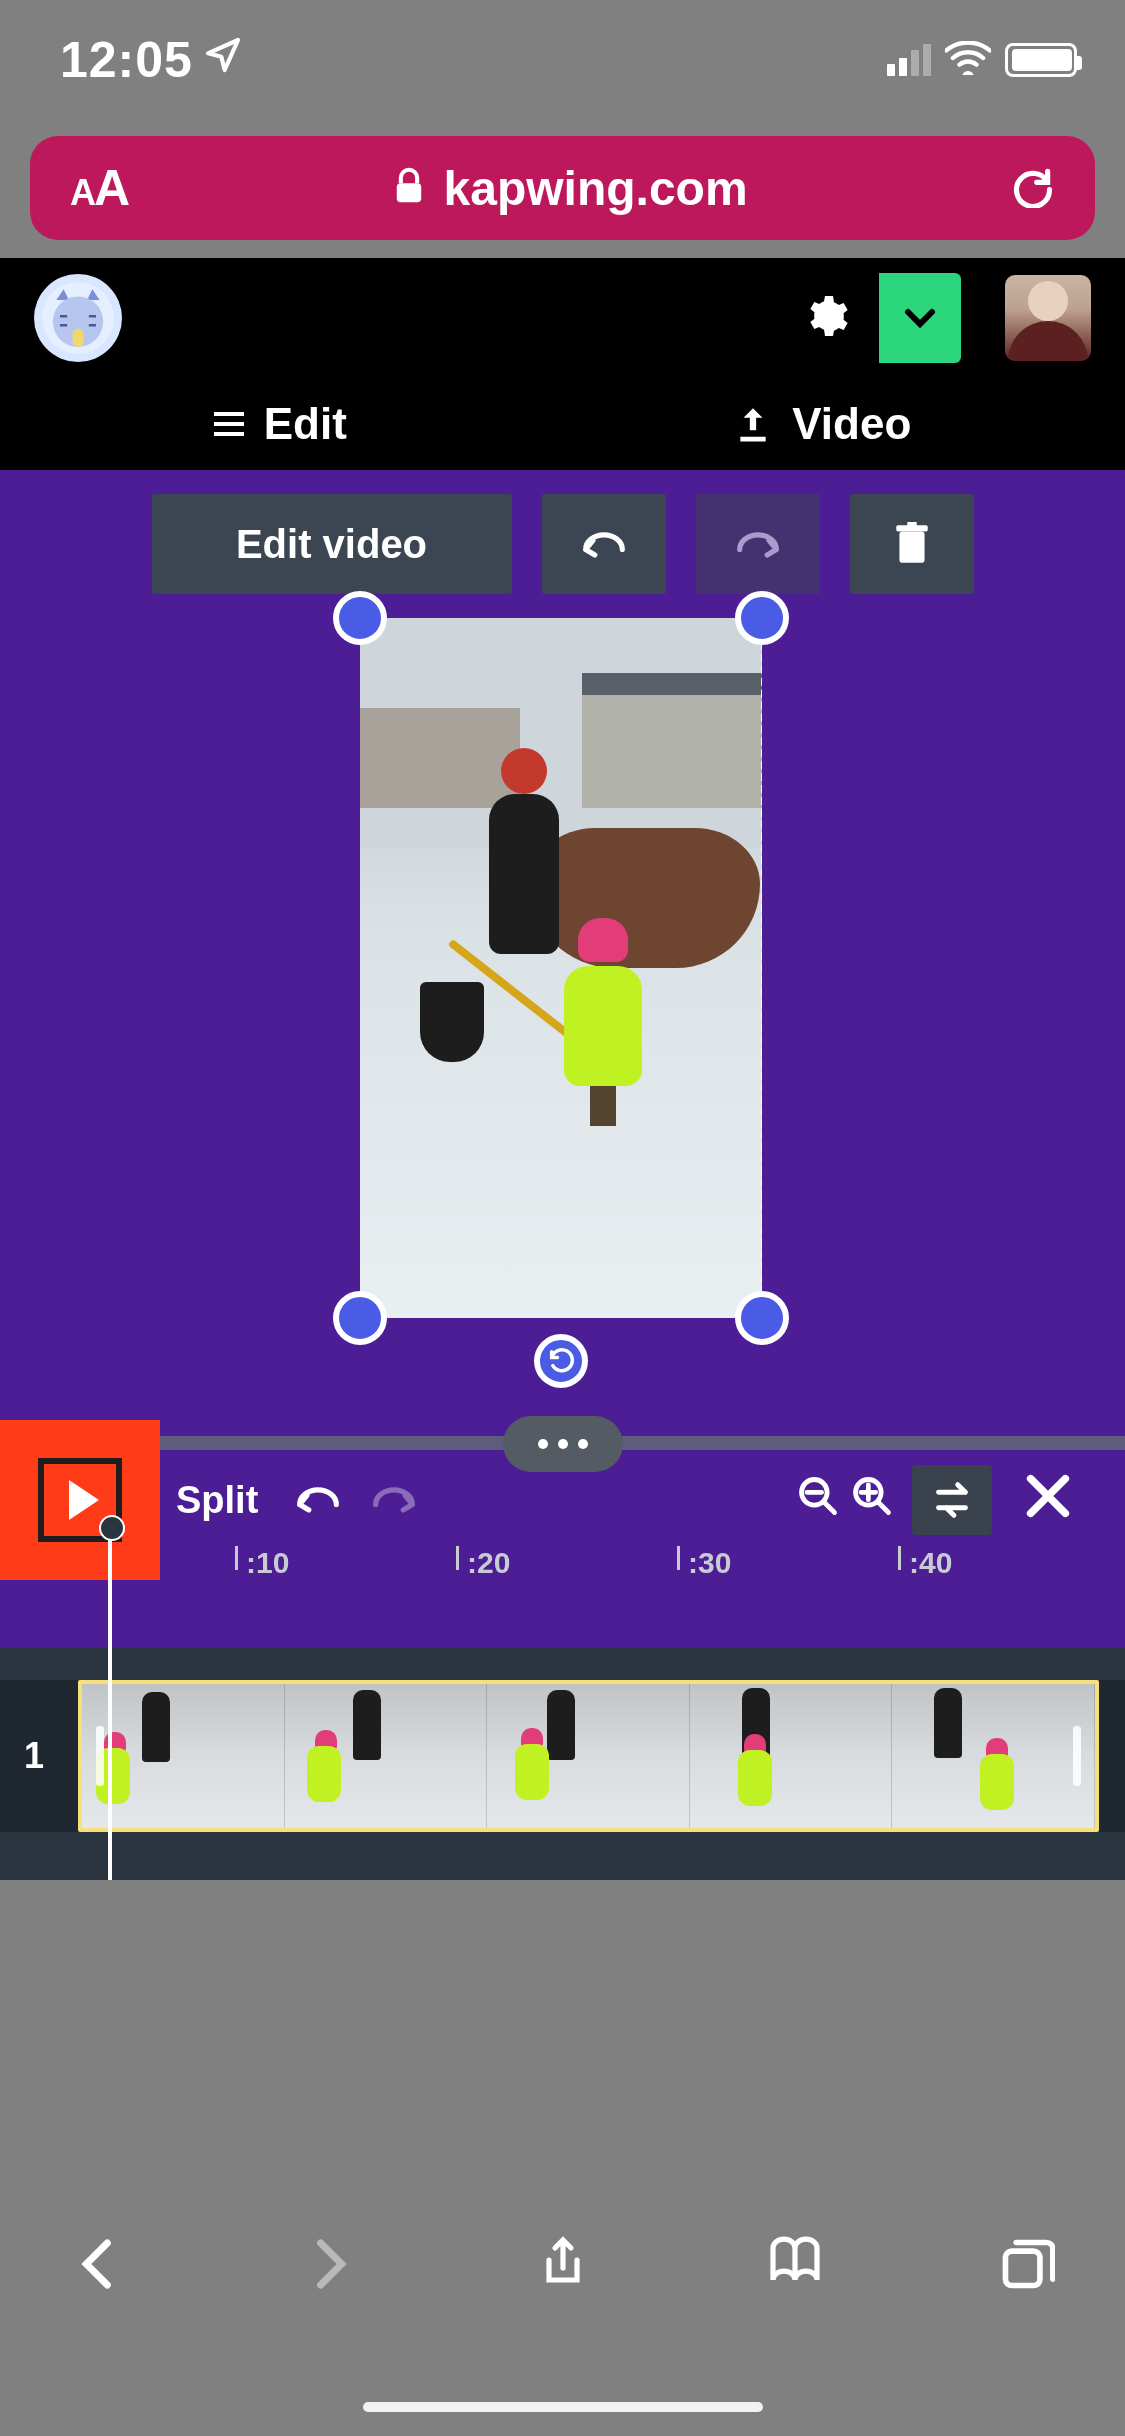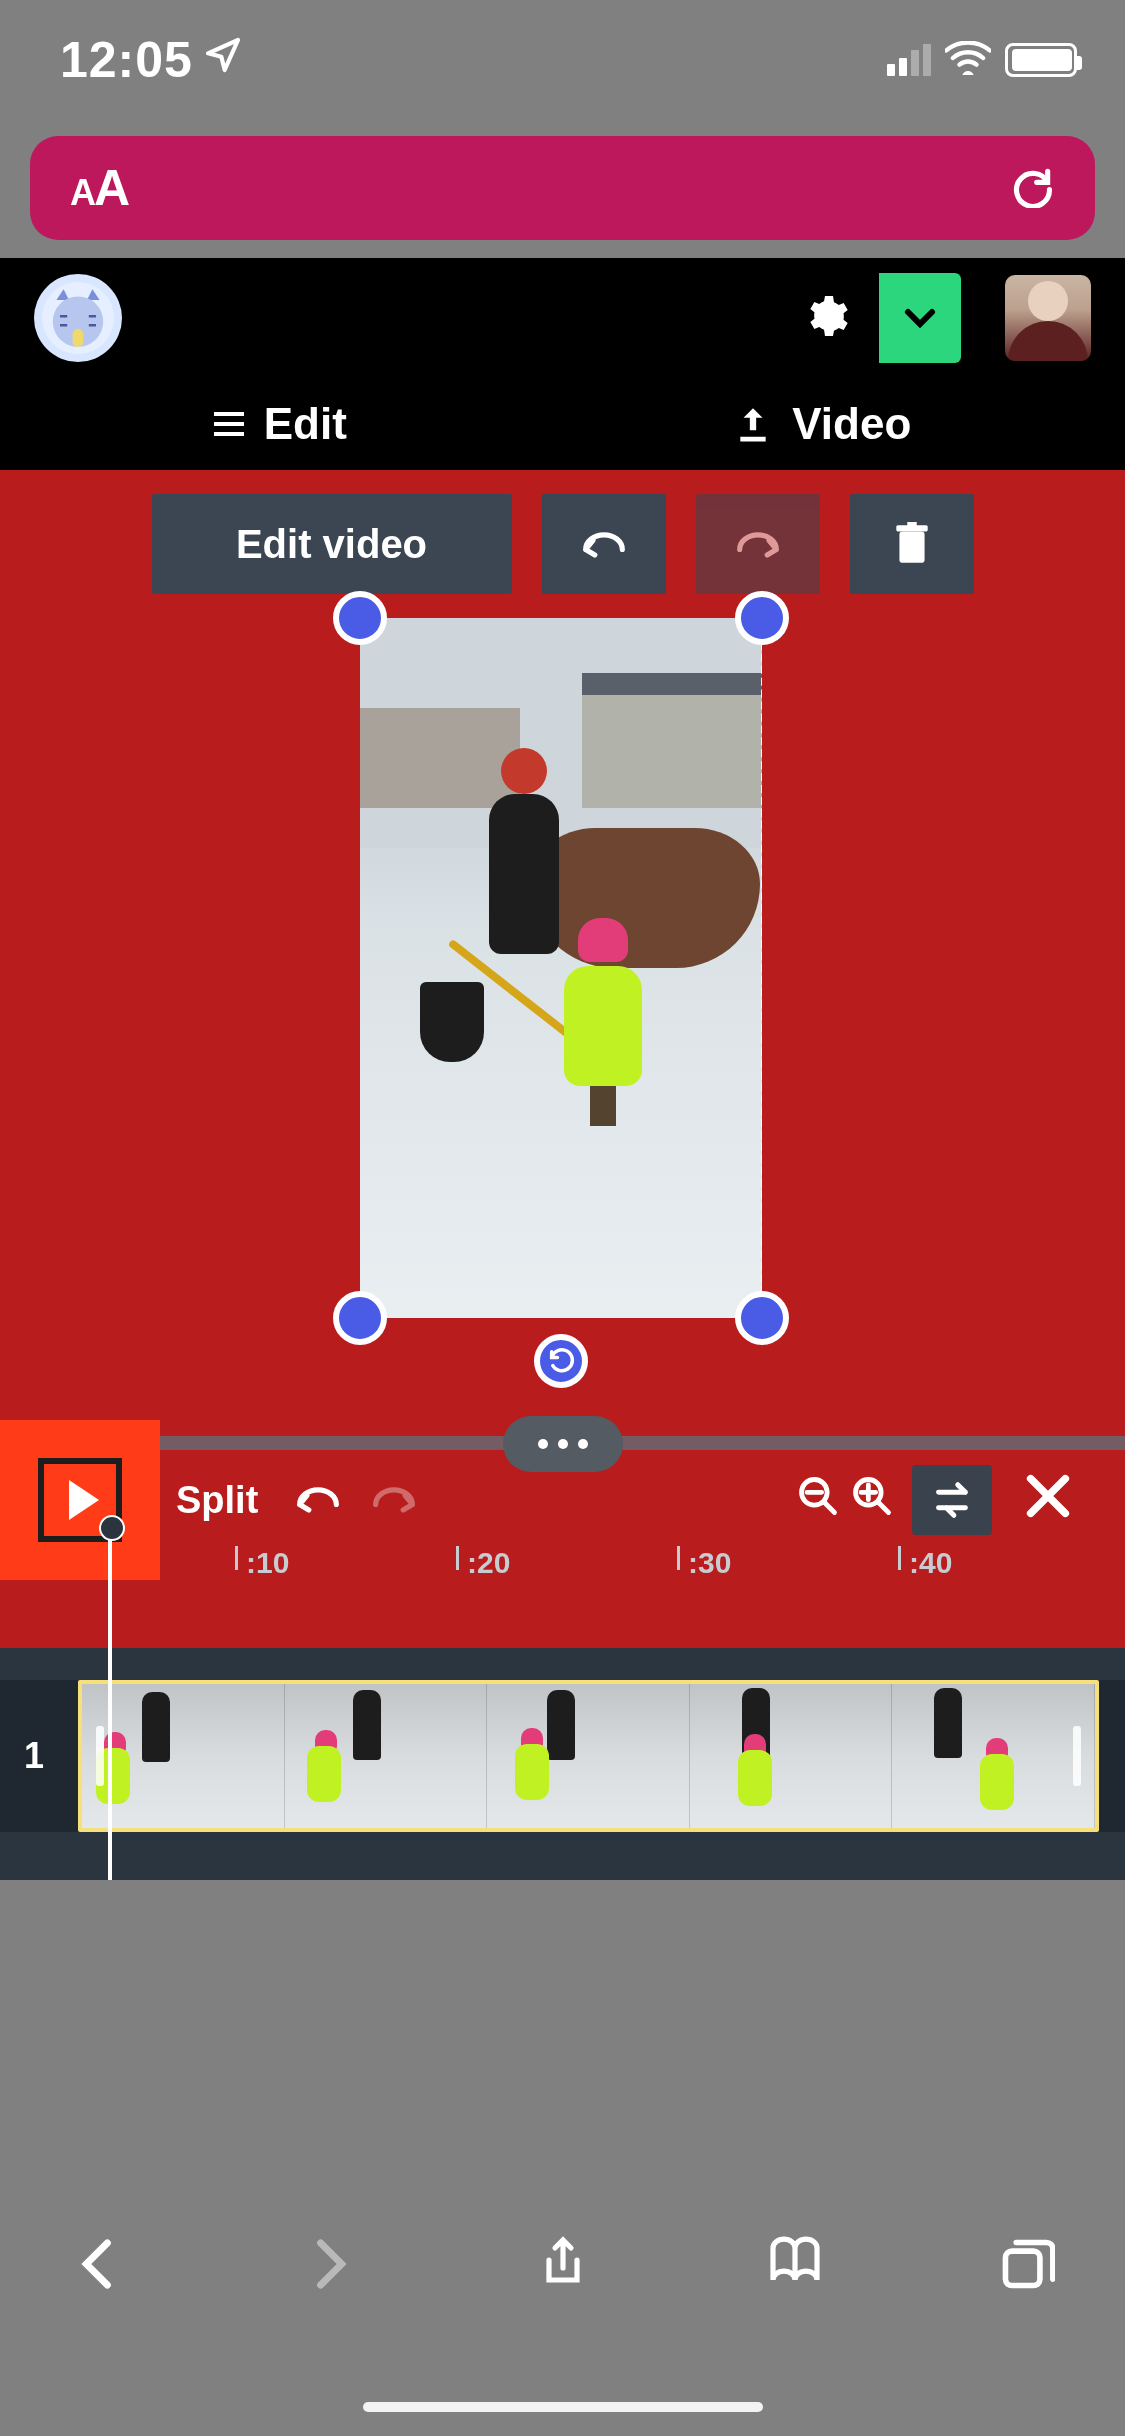--- a/index.html
+++ b/index.html
@@ -41,21 +41,21 @@
   .profile-avatar::after{content:"";position:absolute;left:50%;bottom:-10px;transform:translateX(-50%);width:80px;height:50px;background:#5c2020;border-radius:40px 40px 0 0;}
 
   .app-menu { height: 92px; display: flex; align-items: center; justify-content: space-around; padding: 0 20px; }
   .menu-item { display: flex; align-items: center; gap: 20px; color: white; font-size: 44px; font-weight: 700; }
   .hamburger { display:flex; flex-direction:column; gap:6px; }
   .hamburger div { width:30px; height:4px; background:white; }
   .upload-svg{width:38px;height:38px;}
   .sub-svg{width:40px;height:32px;}
 
   
-  .canvas-area { width: 100%; background: #b91c1c; height: 1410px; position: relative; }
+  .canvas-area { width: 100%; background: #4c1d95; height: 1410px; position: relative; }
   .edit-toolbar { display: flex; gap: 30px; justify-content: center; padding-top: 24px; }
   .t-btn { background: #3b4652; height: 100px; display: flex; align-items: center; justify-content: center; color: white; font-size: 40px; font-weight: 700; border-radius:2px; }
   .edit-video-btn { width: 360px; }
   .icon-btn { width: 124px; }
   .undo-svg,.redo-svg{width:44px;height:30px;}
   .trash-svg{width:40px;height:44px;}
 
   .sel-box { position: absolute; left: 360px; top: 148px; width: 402px; height: 700px; }
   .video-preview { width: 100%; height: 100%; background: linear-gradient(to bottom,#b7c3cc 0%,#dbe2e6 45%, #e9eef1 100%); position:relative; overflow:hidden; }
   .sky{position:absolute;left:0;top:0;right:0;height:230px;background:#cfd6db;}
@@ -150,20 +150,29 @@
     </span>
     <div class="battery">
         <div class="battery-fill"></div>
       </div>
   </div>
 </div>
 
 <div class="url-wrap">
   <div class="url-pill">
     <span class="aa"><span class="asmall">A</span>A</span>
+    <span class="url-center">
+      <span>
+        <svg class="lock-svg" viewBox="0 0 24 28" fill="white">
+            <rect x="3" y="12" width="18" height="14" rx="3"></rect>
+            <path d="M6 12 V8 a6 6 0 0 1 12 0 V12" fill="none" stroke="white" stroke-width="3"></path>
+          </svg>
+      </span>
+      <span>kapwing.com</span>
+    </span>
     <span>
       <svg class="reload-svg" viewBox="0 0 24 24" stroke-width="2.8" stroke-linecap="round">
           <path d="M20 4 v6 h-6 M20 10 A9 9 0 1 0 21 14"></path>
         </svg>
     </span>
   </div>
 </div>
 
 <div class="app">
   <div class="app-top">

